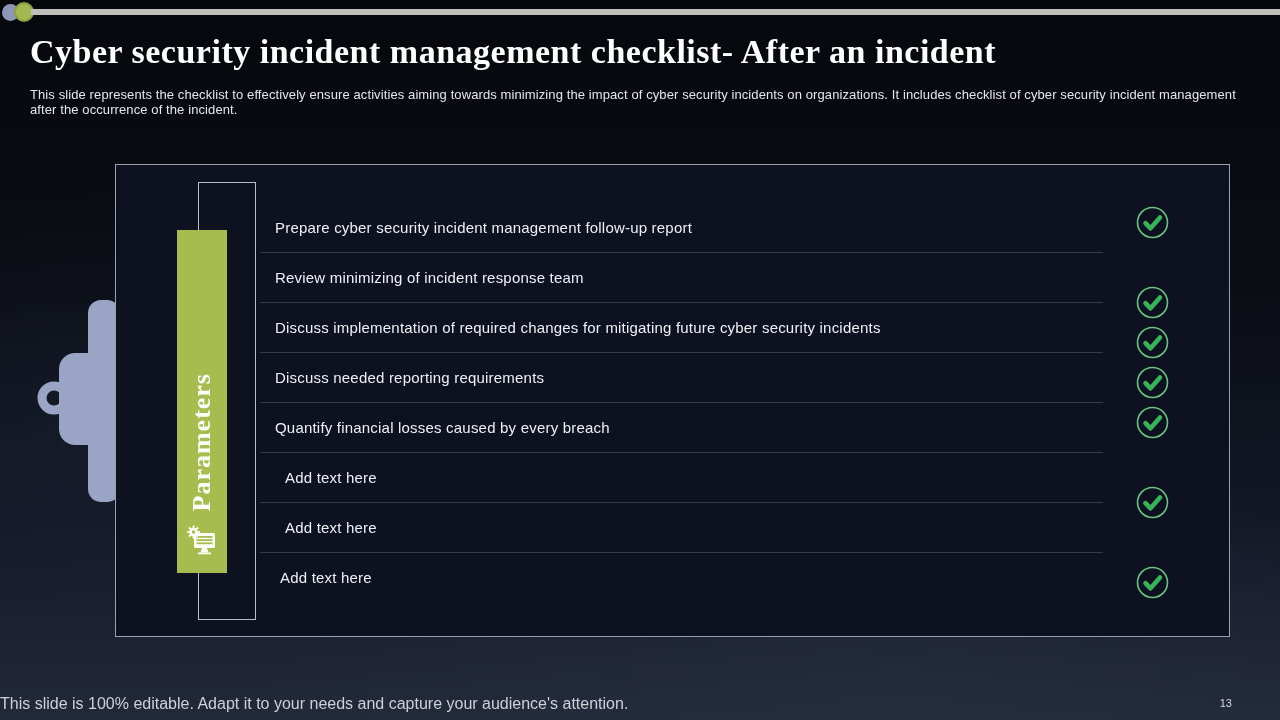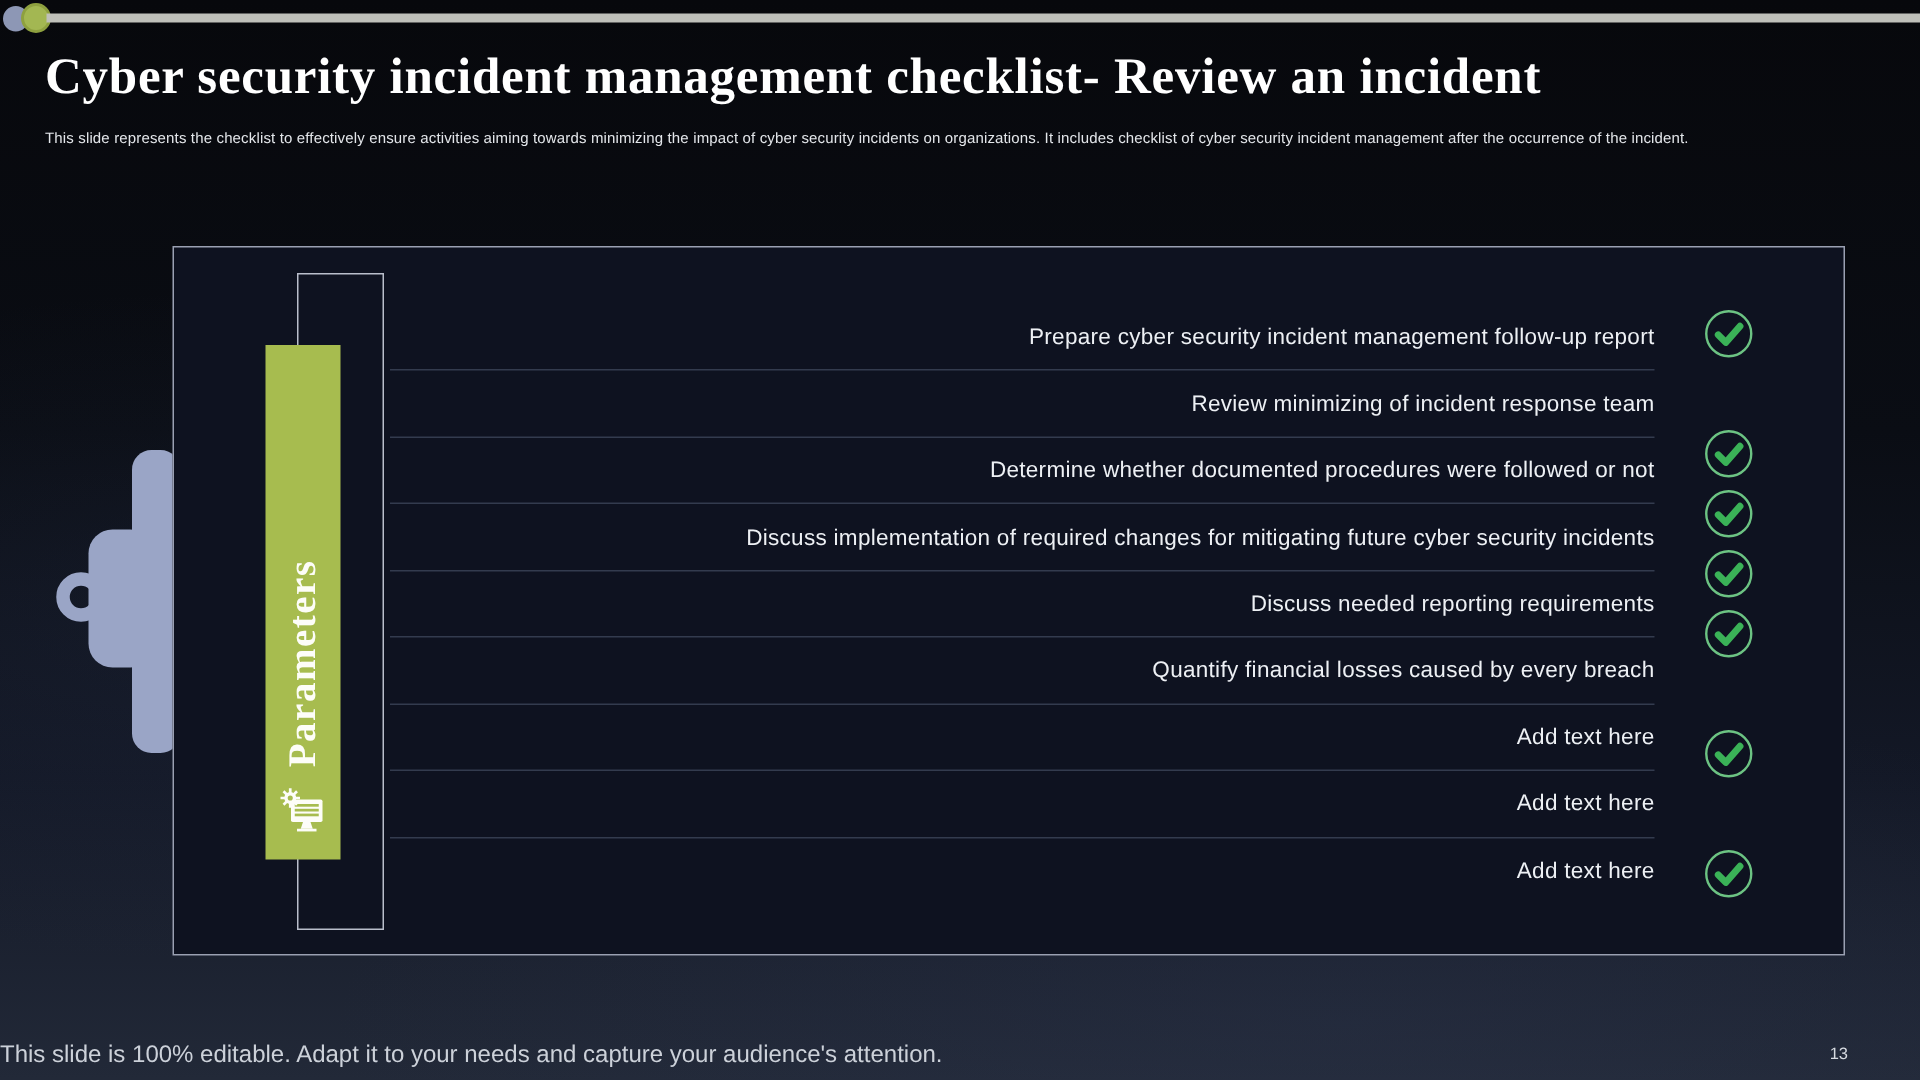--- a/index.html
+++ b/index.html
@@ -28,21 +28,21 @@
   .circle.blue{left:2px;top:4px;width:17px;height:17px;background:var(--circle-blue);}
   .circle.green{left:14px;top:2px;width:20px;height:20px;background:var(--circle-green);border:2px solid #8ea03f;}
   
   .title{
     position:absolute;left:30px;top:33px;width:1180px;
     font-family:"Liberation Serif", serif;font-weight:bold;font-size:34px;
     color:#ffffff;letter-spacing:0.5px;
   }
   .subtitle{
     position:absolute;left:30px;top:87px;width:1210px;
-    font-size:10px;color:#e3e6ea;letter-spacing:0.1px;
+    font-size:13px;color:#e3e6ea;letter-spacing:0.1px;
   }
   
   .panel{
     position:absolute;left:115px;top:164px;width:1115px;height:473px;
     background:#0e1220;border:1px solid #9aa0b2;
   }
   .inner-outline{
     position:absolute;left:198px;top:182px;width:58px;height:438px;
     border:1px solid #b9becb;background:transparent;
   }
@@ -60,21 +60,21 @@
   .param-icon{width:32px;height:32px;flex:0 0 auto;}
   
   .clip-shape{position:absolute;left:35px;top:298px;}
   
   .rows{
     position:absolute;left:260px;top:203px;width:843px;height:399px;
     display:flex;flex-direction:column;
   }
   .row{
     flex:1;display:flex;align-items:center;padding-left:15px;
-    border-bottom:1px solid #333b4e;font-size:15px;color:#edf0f4;letter-spacing:0.2px;justify-content:flex-end;
+    border-bottom:1px solid #333b4e;font-size:15px;color:#edf0f4;letter-spacing:0.2px;
   }
   .row.indent{padding-left:25px;}
   .row.last{border-bottom:none;padding-left:20px;}
   .check-col{
     position:absolute;left:1135px;top:203px;width:34px;height:399px;
     display:flex;flex-direction:column;
   }
   .check-slot{flex:1;display:flex;align-items:center;justify-content:center;}
   
   .footer{
@@ -85,21 +85,21 @@
     position:absolute;right:48px;bottom:11px;font-size:11px;color:#d5d9df;
   }
 </style>
 </head>
 <body>
 
 <div class="circle blue"></div>
 <div class="circle green"></div>
 <div class="top-bar"></div>
 
-<div class="title">Cyber security incident management checklist- Review an incident</div>
+<div class="title">Cyber security incident management checklist- After an incident</div>
 <div class="subtitle">This slide represents the checklist to effectively ensure activities aiming towards minimizing the impact of cyber security incidents on organizations. It includes checklist of cyber security incident management after the occurrence of the incident.</div>
 
 <svg class="clip-shape" width="85" height="210" viewBox="0 0 85 210">
   <circle cx="19" cy="100" r="12" fill="none" stroke="#9aa5c6" stroke-width="9"></circle>
   <rect x="24" y="55" width="44" height="92" rx="16" fill="#9aa5c6"></rect>
   <rect x="53" y="2" width="32" height="202" rx="13" fill="#9aa5c6"></rect>
 </svg>
 
 <div class="panel"></div>
 <div class="inner-outline"></div>
@@ -125,23 +125,20 @@
 </div>
 
 <div class="rows">
     <div class="row">
       <span>Prepare cyber security incident management follow-up report</span>
     </div>
     <div class="row">
       <span>Review minimizing of incident response team</span>
     </div>
     <div class="row">
-      <span>Determine whether documented procedures were followed or not</span>
-    </div>
-    <div class="row">
       <span>Discuss implementation of required changes for mitigating future cyber security incidents</span>
     </div>
     <div class="row">
       <span>Discuss needed reporting requirements</span>
     </div>
     <div class="row">
       <span>Quantify financial losses caused by every breach</span>
     </div>
     <div class="row indent">
       <span>Add text here</span>

